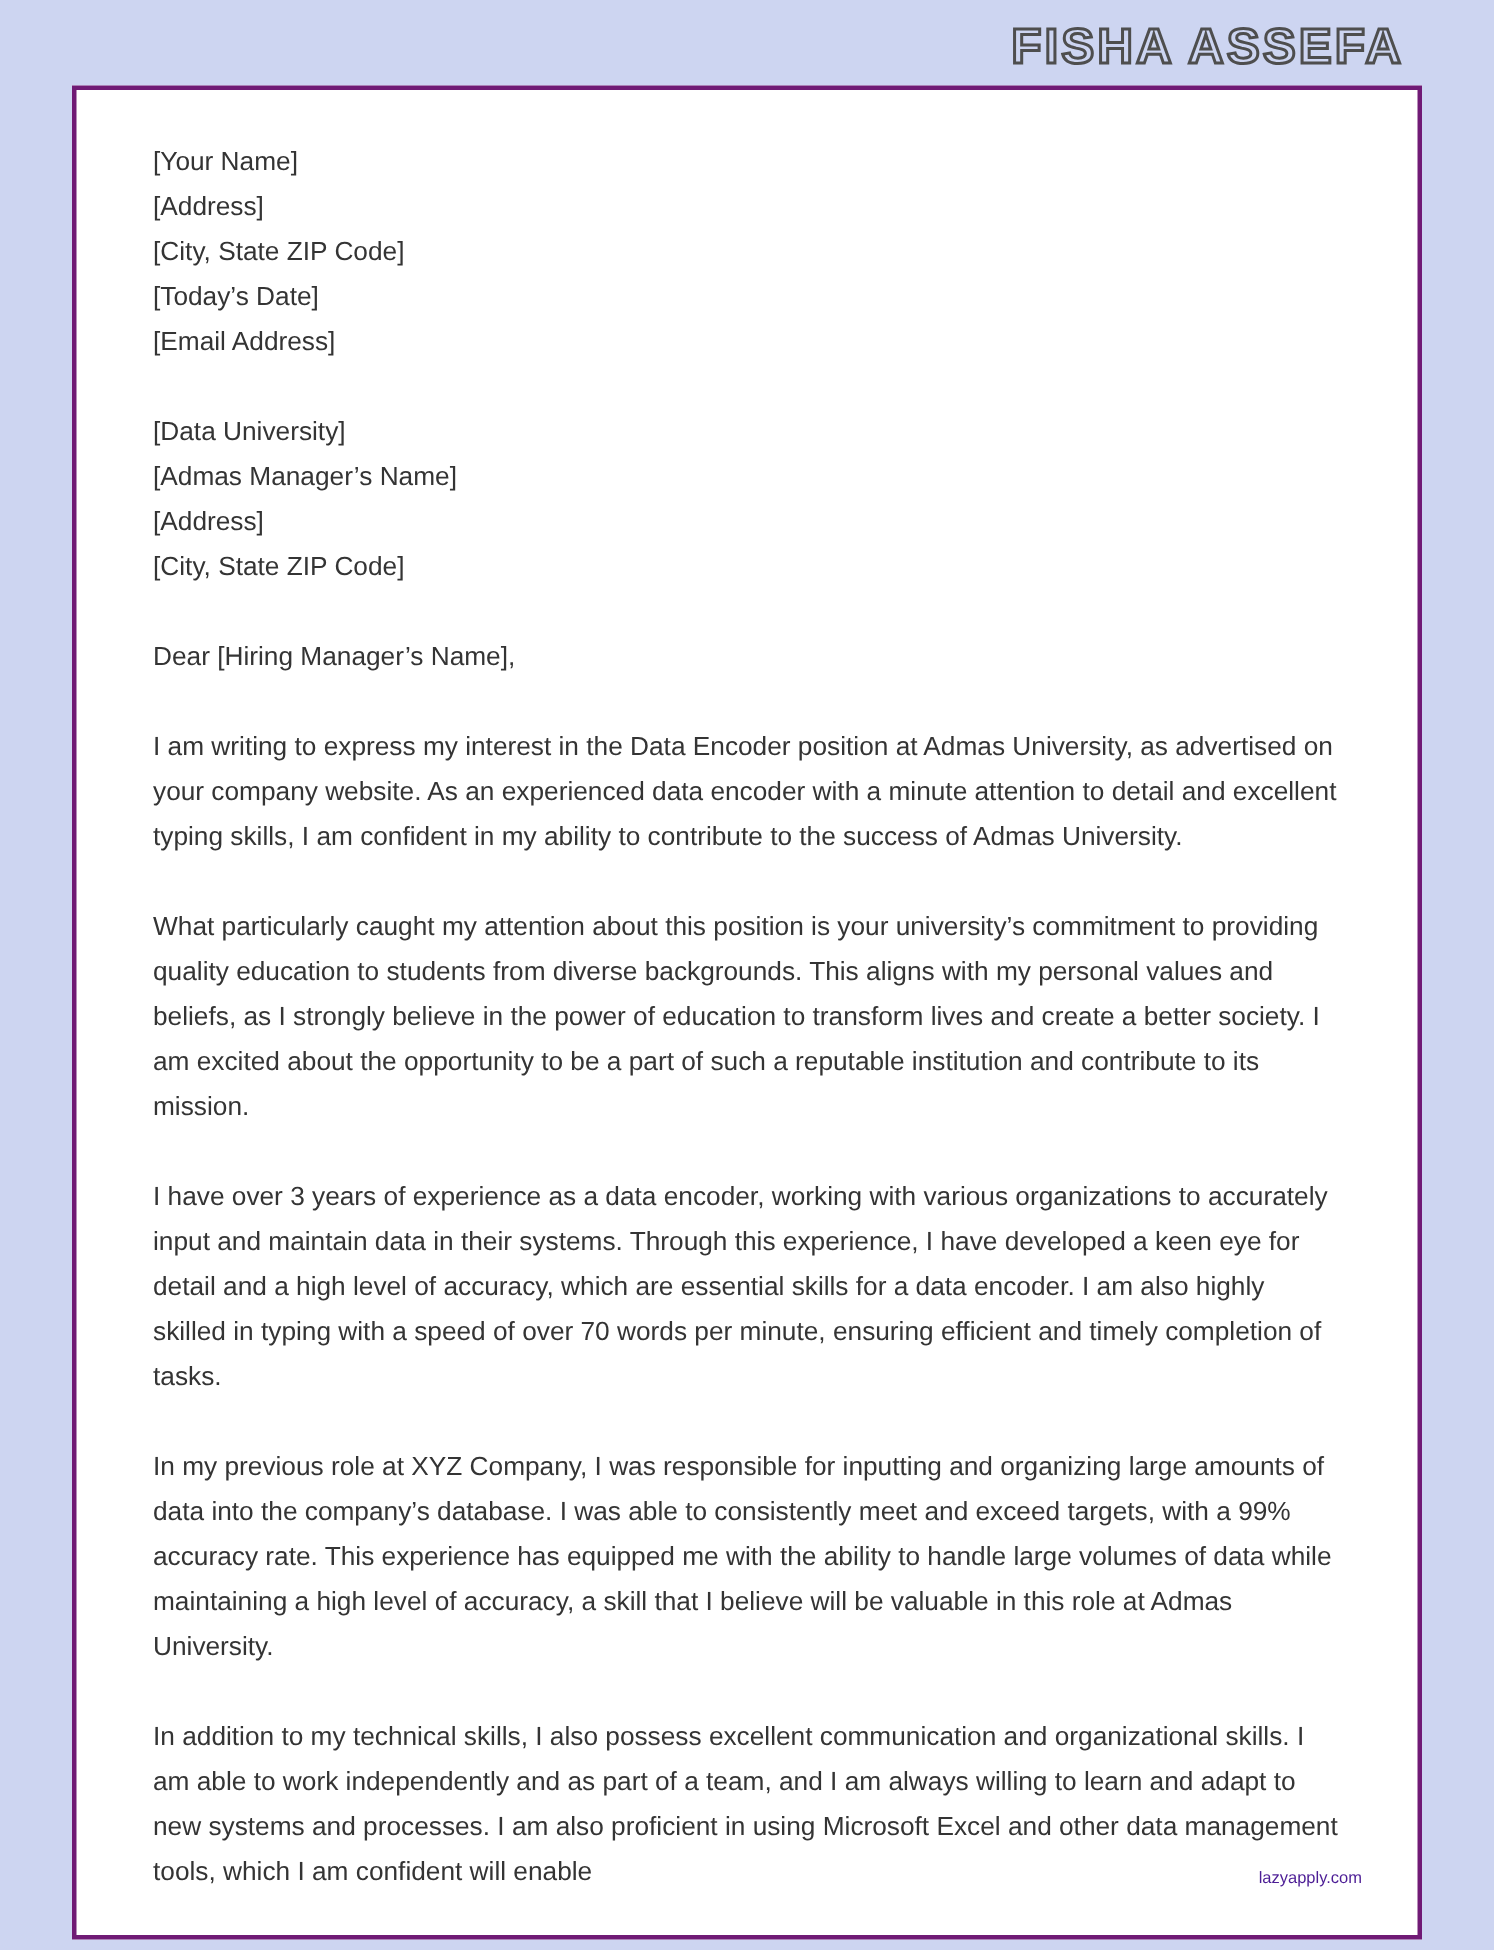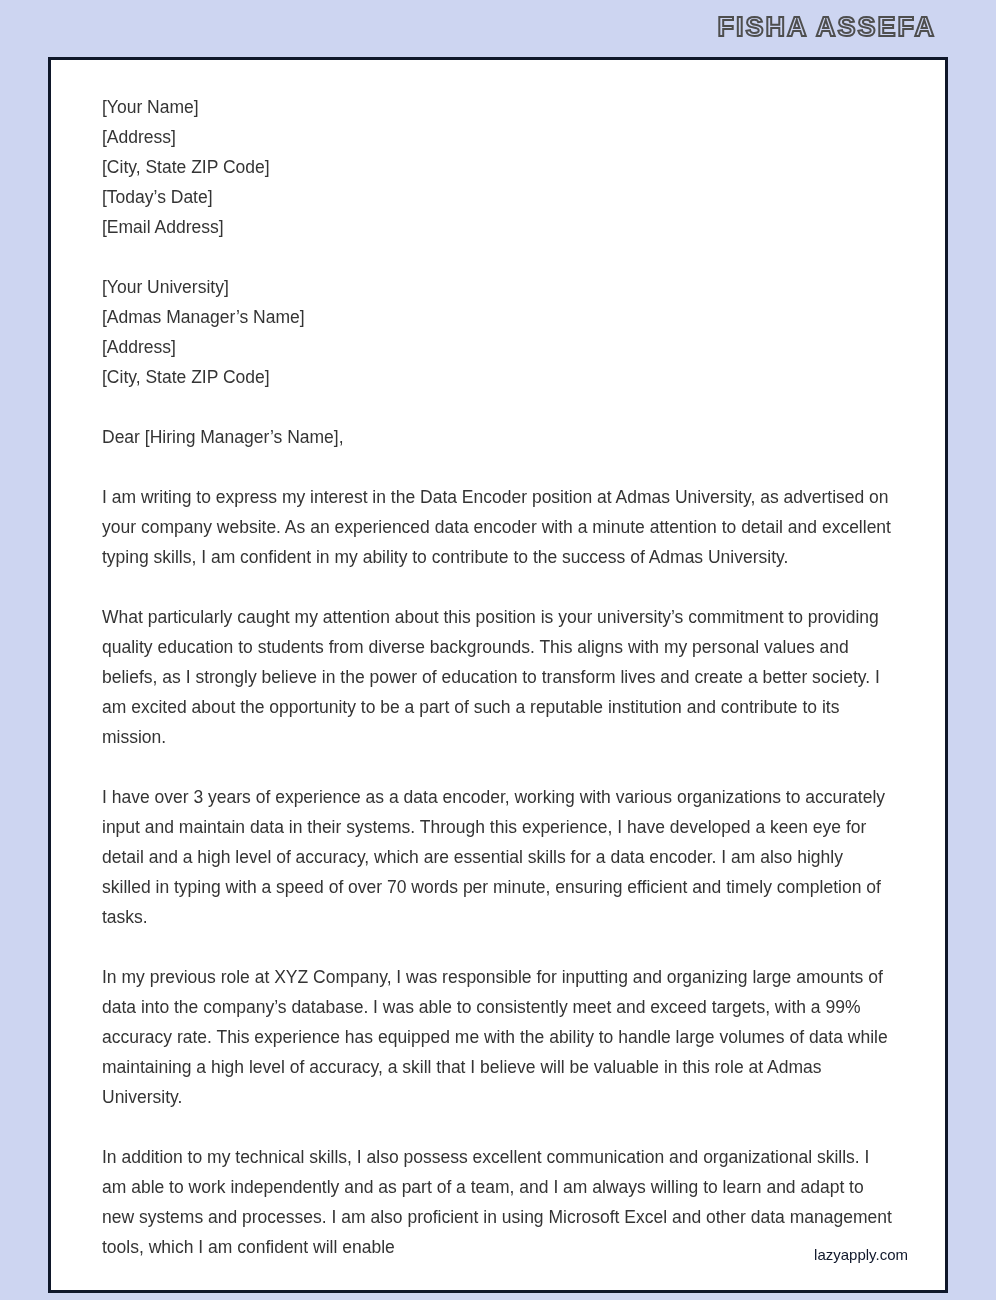--- a/index.html
+++ b/index.html
@@ -11,38 +11,38 @@
     height: 1300px;
     position: relative;
     overflow: hidden;
     background: #cdd5f1;
     font-family: "Liberation Sans", sans-serif;
   }
   .brand {
     position: absolute;
     top: 12px;
     right: 60px;
-    font-size: 27px;
+    font-size: 33px;
     font-weight: bold;
     letter-spacing: 2px;
     text-transform: uppercase;
     color: transparent;
     -webkit-text-stroke: 2px #4e4e4e;
     white-space: nowrap;
     z-index: 3;
   }
   .page {
     position: absolute;
     left: 48px;
     top: 57px;
     width: 900px;
     height: 1236px;
     box-sizing: border-box;
     background: #ffffff;
-    border: 3px solid #0f172a;
+    border: 3px solid #701a75;
     z-index: 1;
     overflow: hidden;
   }
   .letter {
     padding: 32px 51px 0 51px;
     color: #343434;
     font-size: 17.5px;
     line-height: 30px;
   }
   .block {
@@ -52,43 +52,43 @@
     white-space: nowrap;
   }
   .paragraph {
     margin: 0 0 30px 0;
     text-align: left;
   }
   .watermark {
     position: absolute;
     top: 1246px;
     right: 88px;
-    font-size: 15px;
-    color: #0f172a;
+    font-size: 11px;
+    color: #4c1d95;
     z-index: 4;
   }
 </style>
 </head>
 <body>
 
 <div class="brand">FISHA ASSEFA</div>
 
 <div class="page">
   <div class="letter">
 
     <div class="block">
       <div class="address-line">[Your Name]</div>
       <div class="address-line">[Address]</div>
       <div class="address-line">[City, State ZIP Code]</div>
       <div class="address-line">[Today’s Date]</div>
       <div class="address-line">[Email Address]</div>
     </div>
 
     <div class="block">
-      <div class="address-line">[Your University]</div>
+      <div class="address-line">[Data University]</div>
       <div class="address-line">[Admas Manager’s Name]</div>
       <div class="address-line">[Address]</div>
       <div class="address-line">[City, State ZIP Code]</div>
     </div>
 
     <div class="block">Dear [Hiring Manager’s Name],</div>
 
     <p class="paragraph">I am writing to express my interest in the Data Encoder position at Admas University, as advertised on your company website. As an experienced data encoder with a minute attention to detail and excellent typing skills, I am confident in my ability to contribute to the success of Admas University.</p>
     <p class="paragraph">What particularly caught my attention about this position is your university’s commitment to providing quality education to students from diverse backgrounds. This aligns with my personal values and beliefs, as I strongly believe in the power of education to transform lives and create a better society. I am excited about the opportunity to be a part of such a reputable institution and contribute to its mission.</p>
     <p class="paragraph">I have over 3 years of experience as a data encoder, working with various organizations to accurately input and maintain data in their systems. Through this experience, I have developed a keen eye for detail and a high level of accuracy, which are essential skills for a data encoder. I am also highly skilled in typing with a speed of over 70 words per minute, ensuring efficient and timely completion of tasks.</p>

